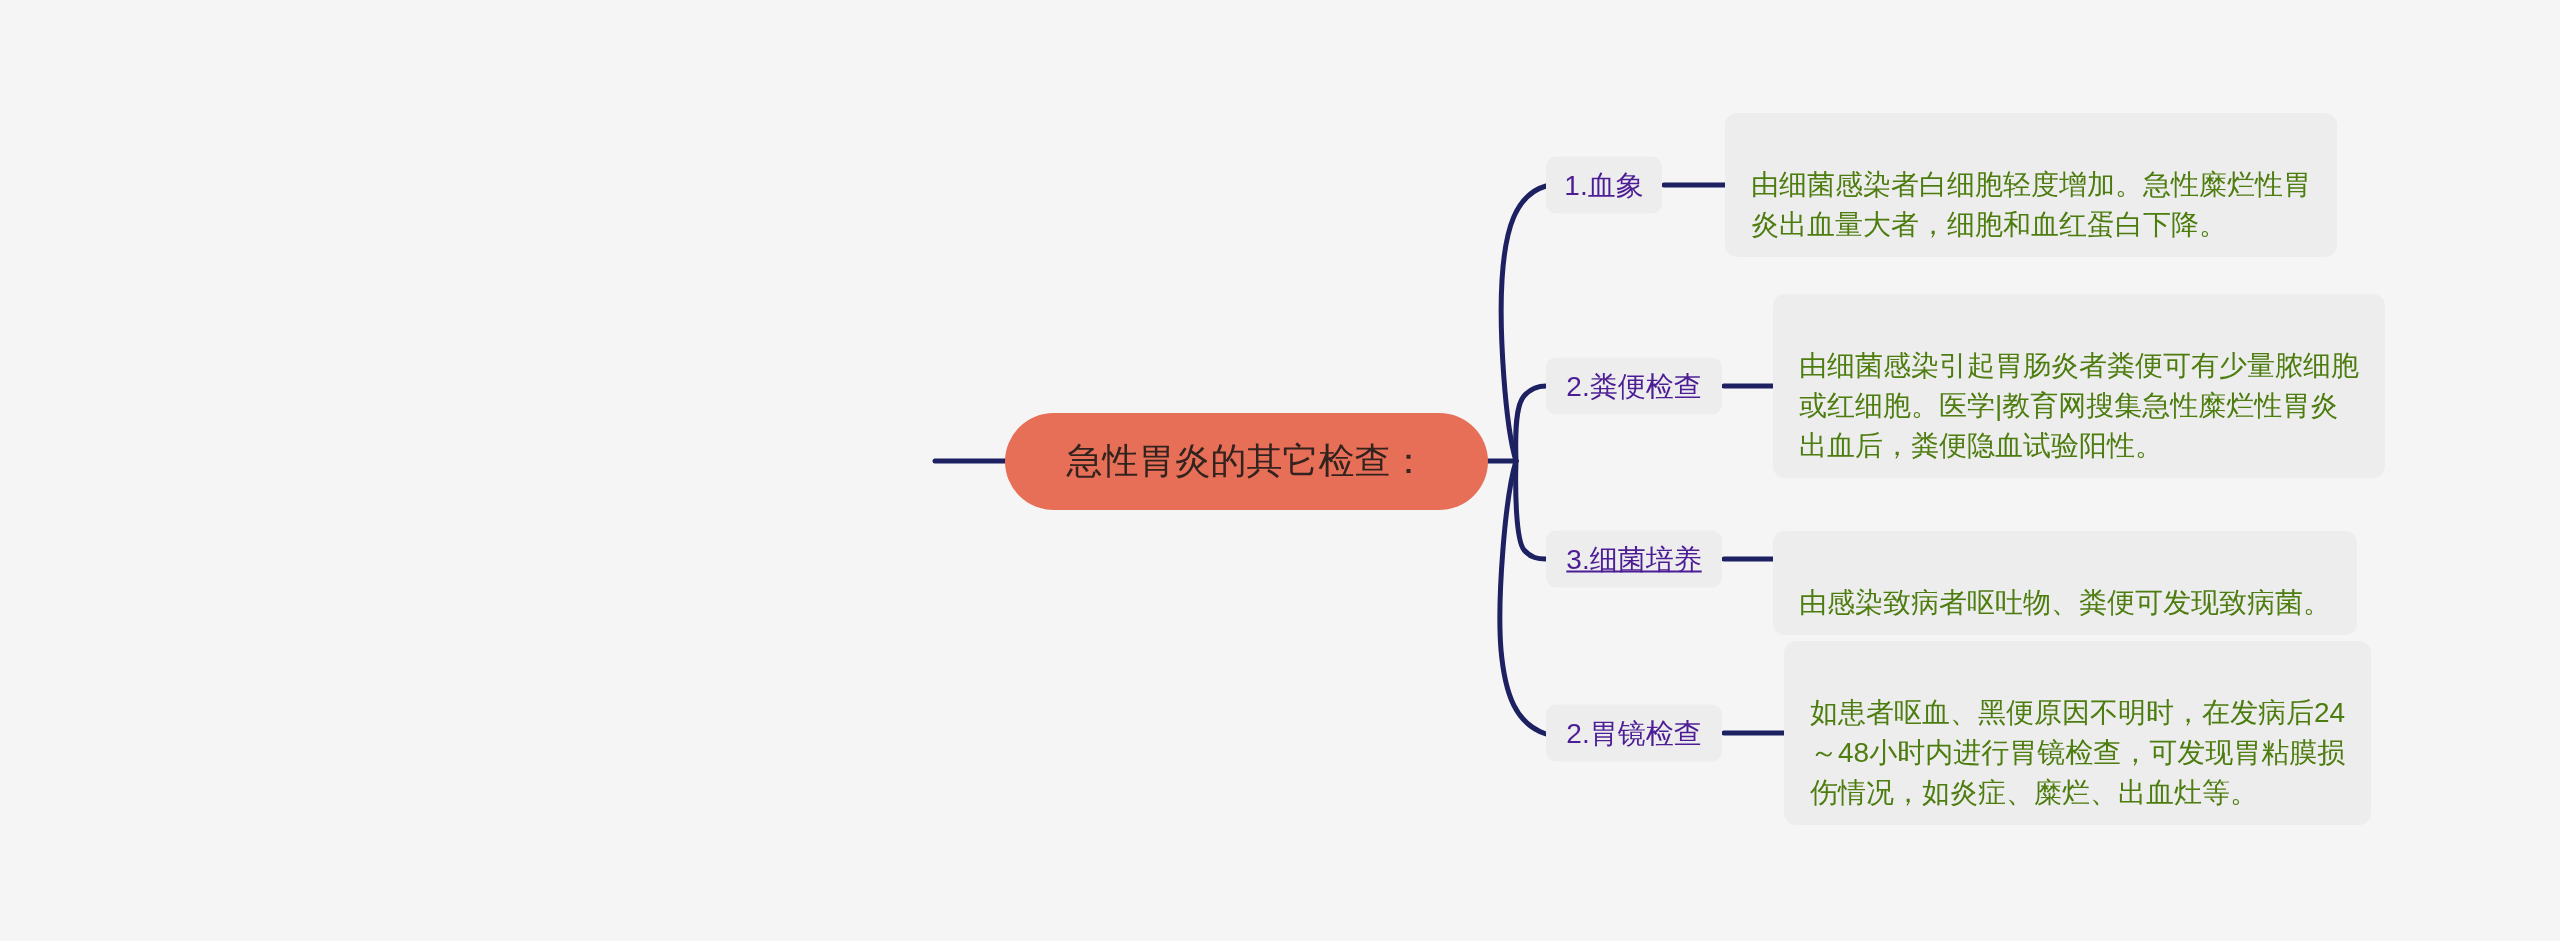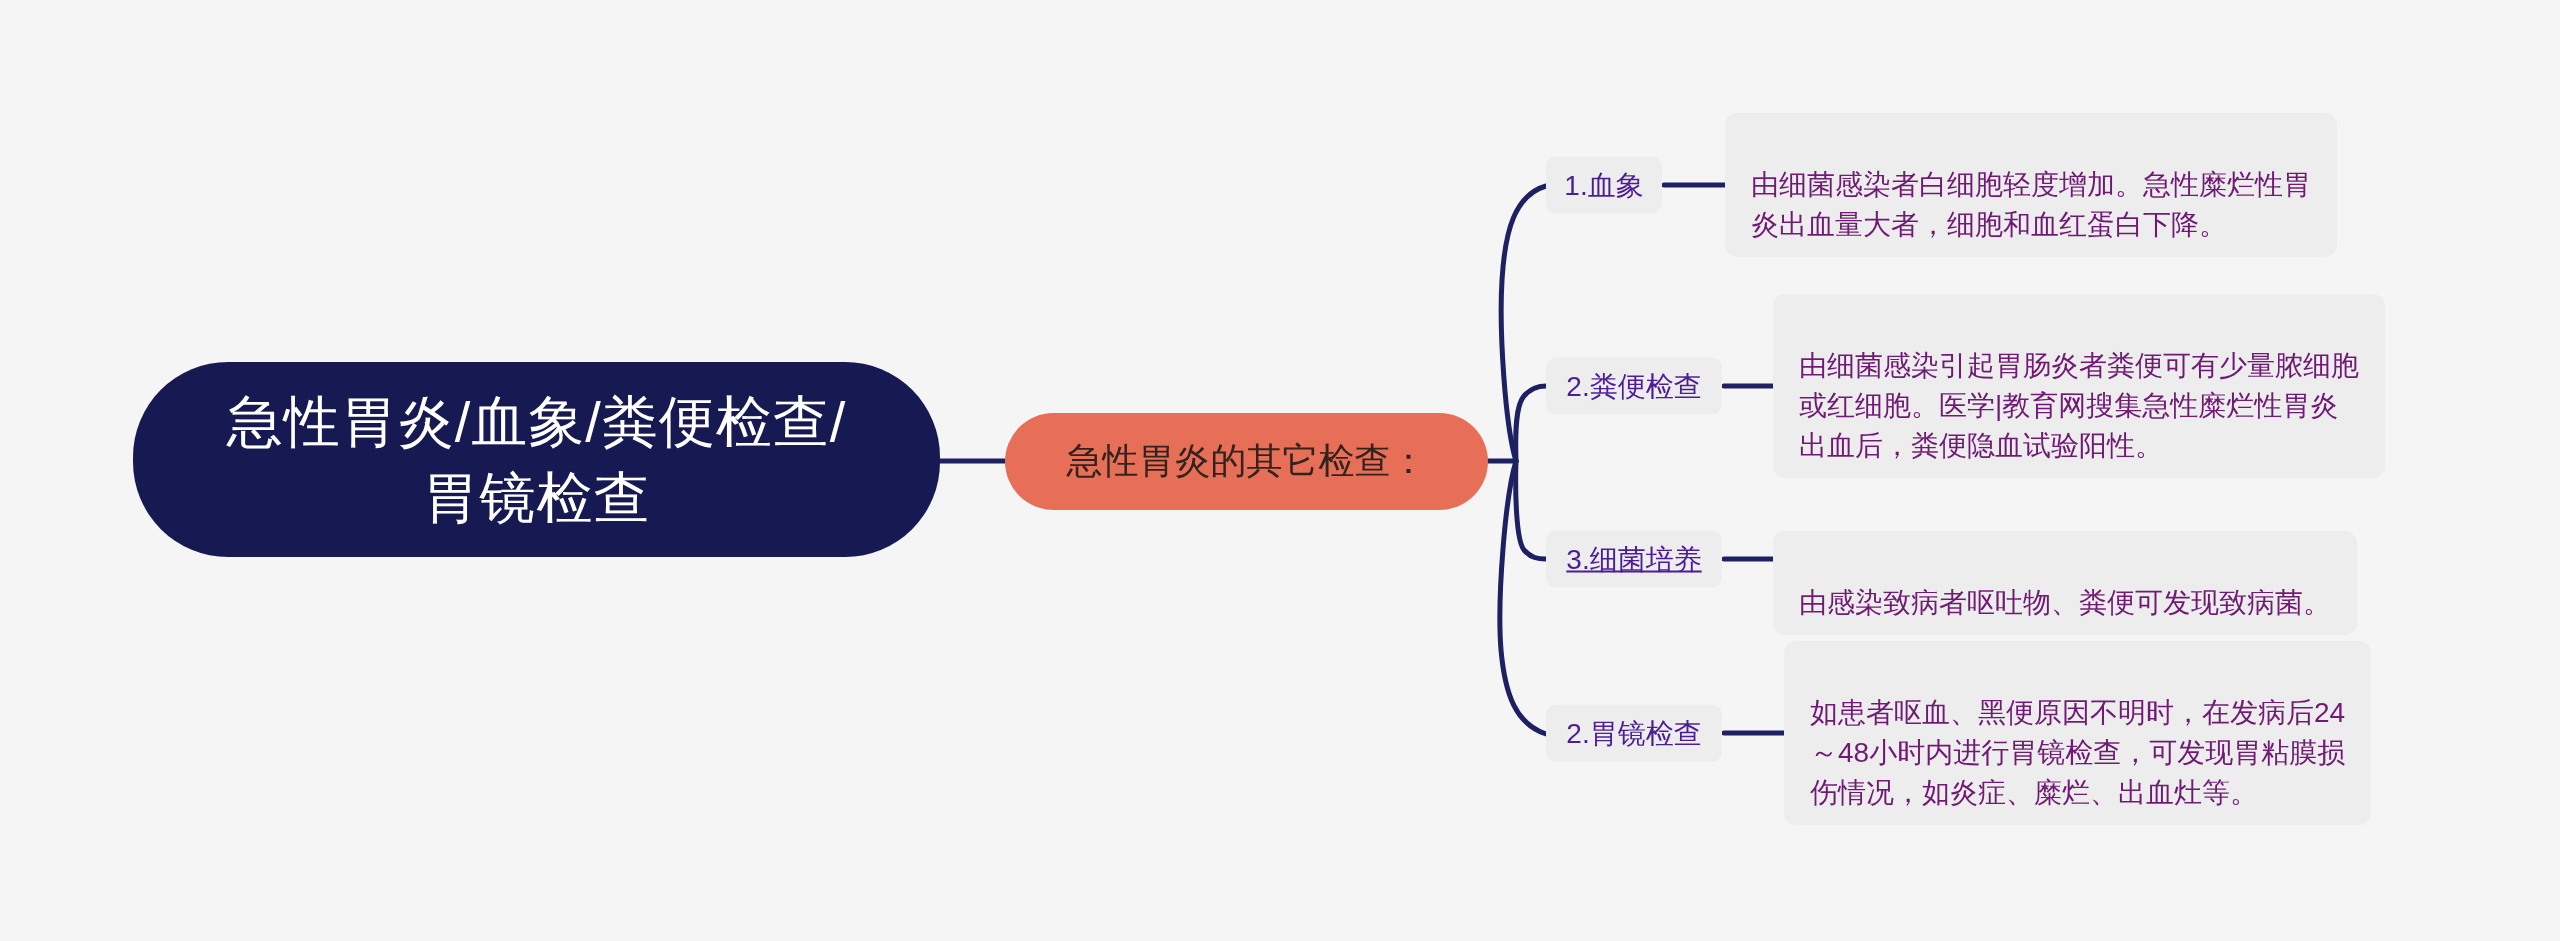--- a/index.html
+++ b/index.html
@@ -80,21 +80,21 @@
   .chip.c3 { top: 559px; width: 176px; text-decoration: underline; }
   .chip.c4 { top: 733px; width: 176px; }
   .desc {
     position: absolute;
     transform: translateY(-50%);
     background: #ededed;
     border-radius: 12px;
     padding: 12px 26px;
     font-size: 28px;
     line-height: 40px;
-    color: #701a75;
+    color: #4d7c0f;
     white-space: pre-line;
     width: max-content;
     box-sizing: border-box;
   }
   .desc.d1 { left: 1725px; top: 185px; }
   .desc.d2 { left: 1773px; top: 386px; }
   .desc.d3 { left: 1773px; top: 583px; }
   .desc.d4 { left: 1784px; top: 733px; }
 </style>
 </head>
@@ -108,24 +108,20 @@
     <path d="M 1516 461 C 1505 425 1499 330 1502 280 C 1505 230 1515 195 1546 186"></path>
     <path d="M 1516 461 C 1515 430 1516 405 1524 396 C 1531 388 1538 386 1546 386"></path>
     <path d="M 1516 461 C 1515 492 1516 540 1524 550 C 1531 558 1538 559 1546 559"></path>
     <path d="M 1516 461 C 1505 497 1497 600 1501 650 C 1505 695 1516 724 1546 734"></path>
     <path d="M 1664 185 H 1730"></path>
     <path d="M 1724 386 H 1778"></path>
     <path d="M 1724 559 H 1778"></path>
     <path d="M 1724 733 H 1790"></path>
   </svg>
 
-  <div class="root-node">
-    <div class="label">急性胃炎/血象/粪便检查/
-胃镜检查</div>
-  </div>
 
   <div class="center-node">
     <div class="label">急性胃炎的其它检查：</div>
   </div>
 
   <div class="chip c1">
     <span>1.血象</span>
   </div>
   <div class="desc d1">
     <span>由细菌感染者白细胞轻度增加。急性糜烂性胃

